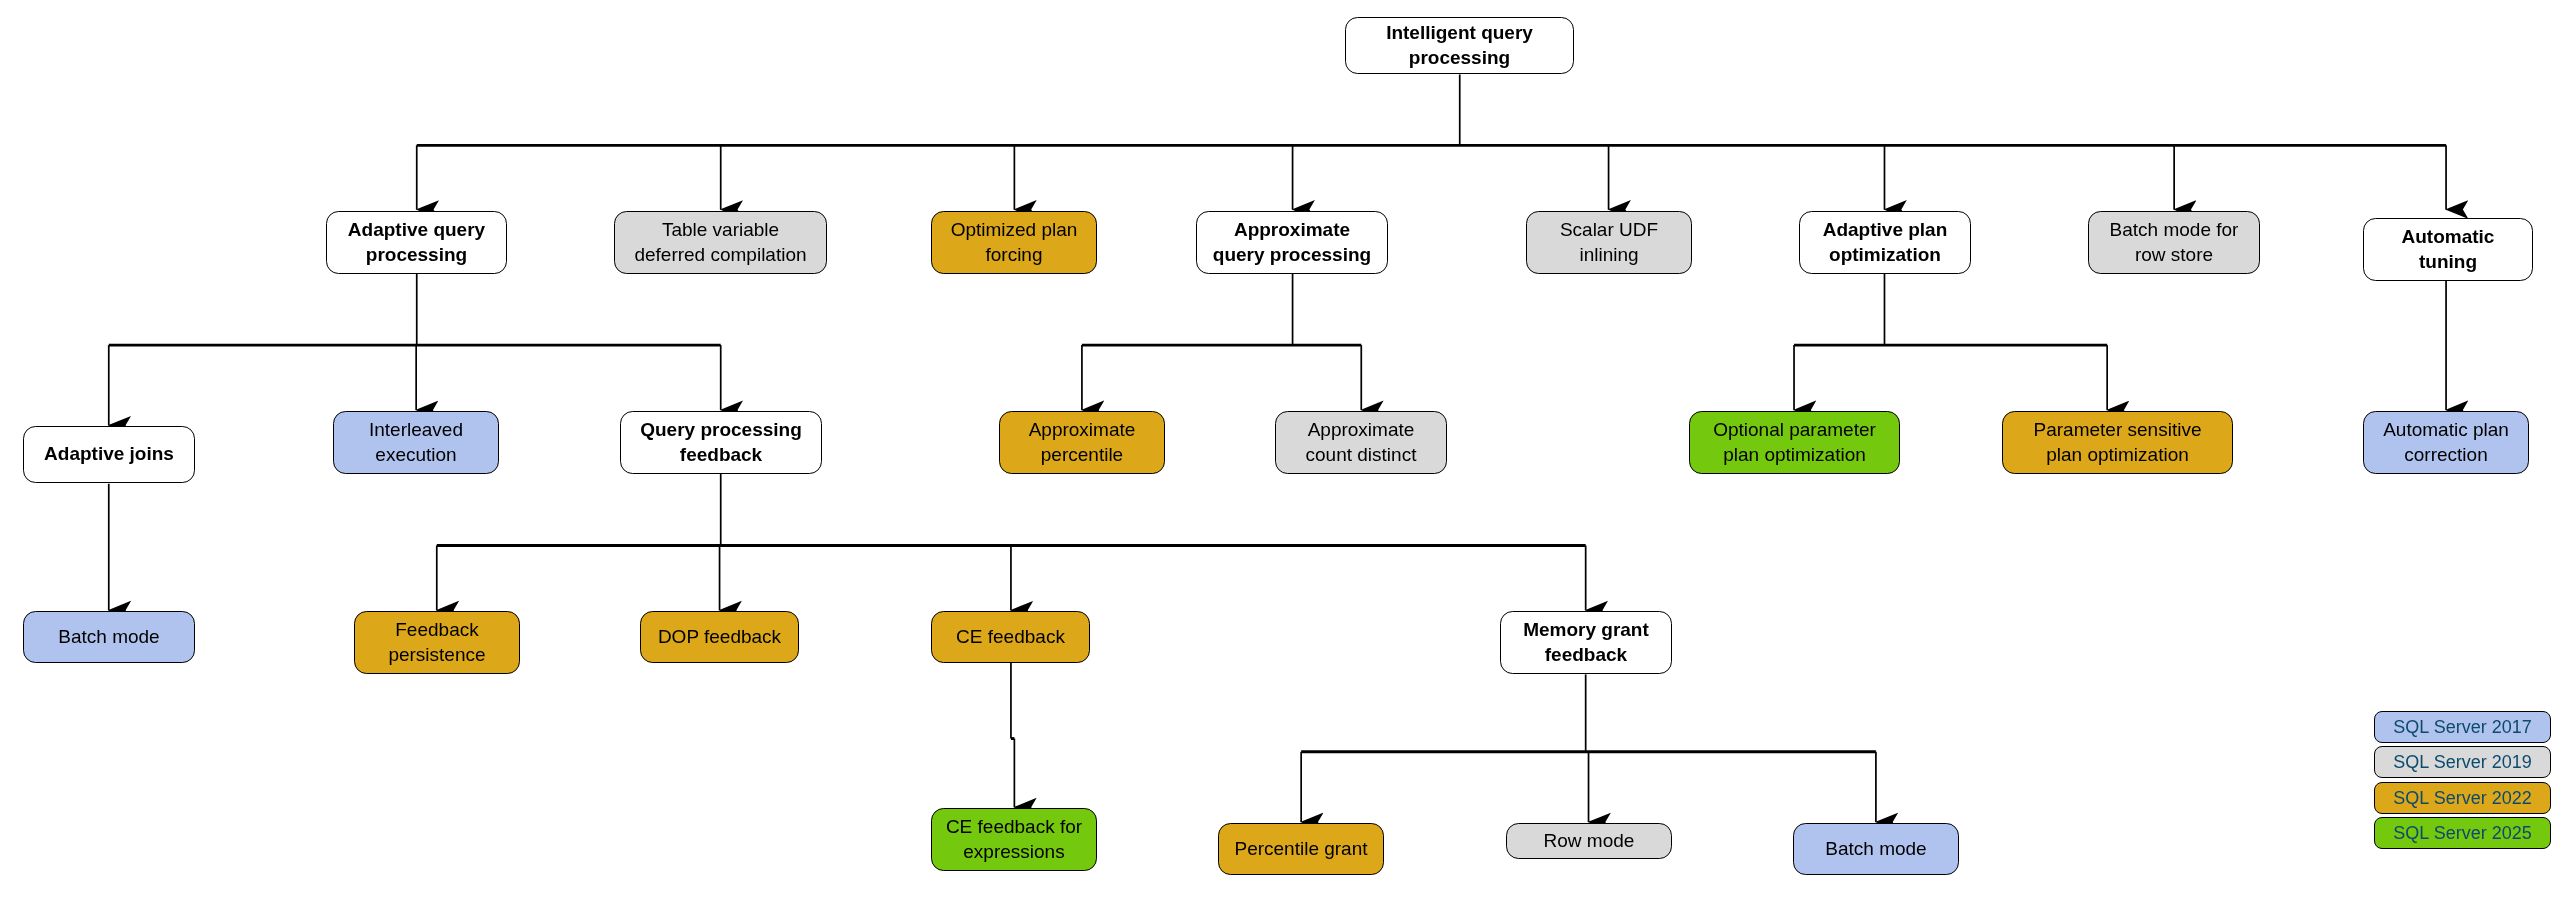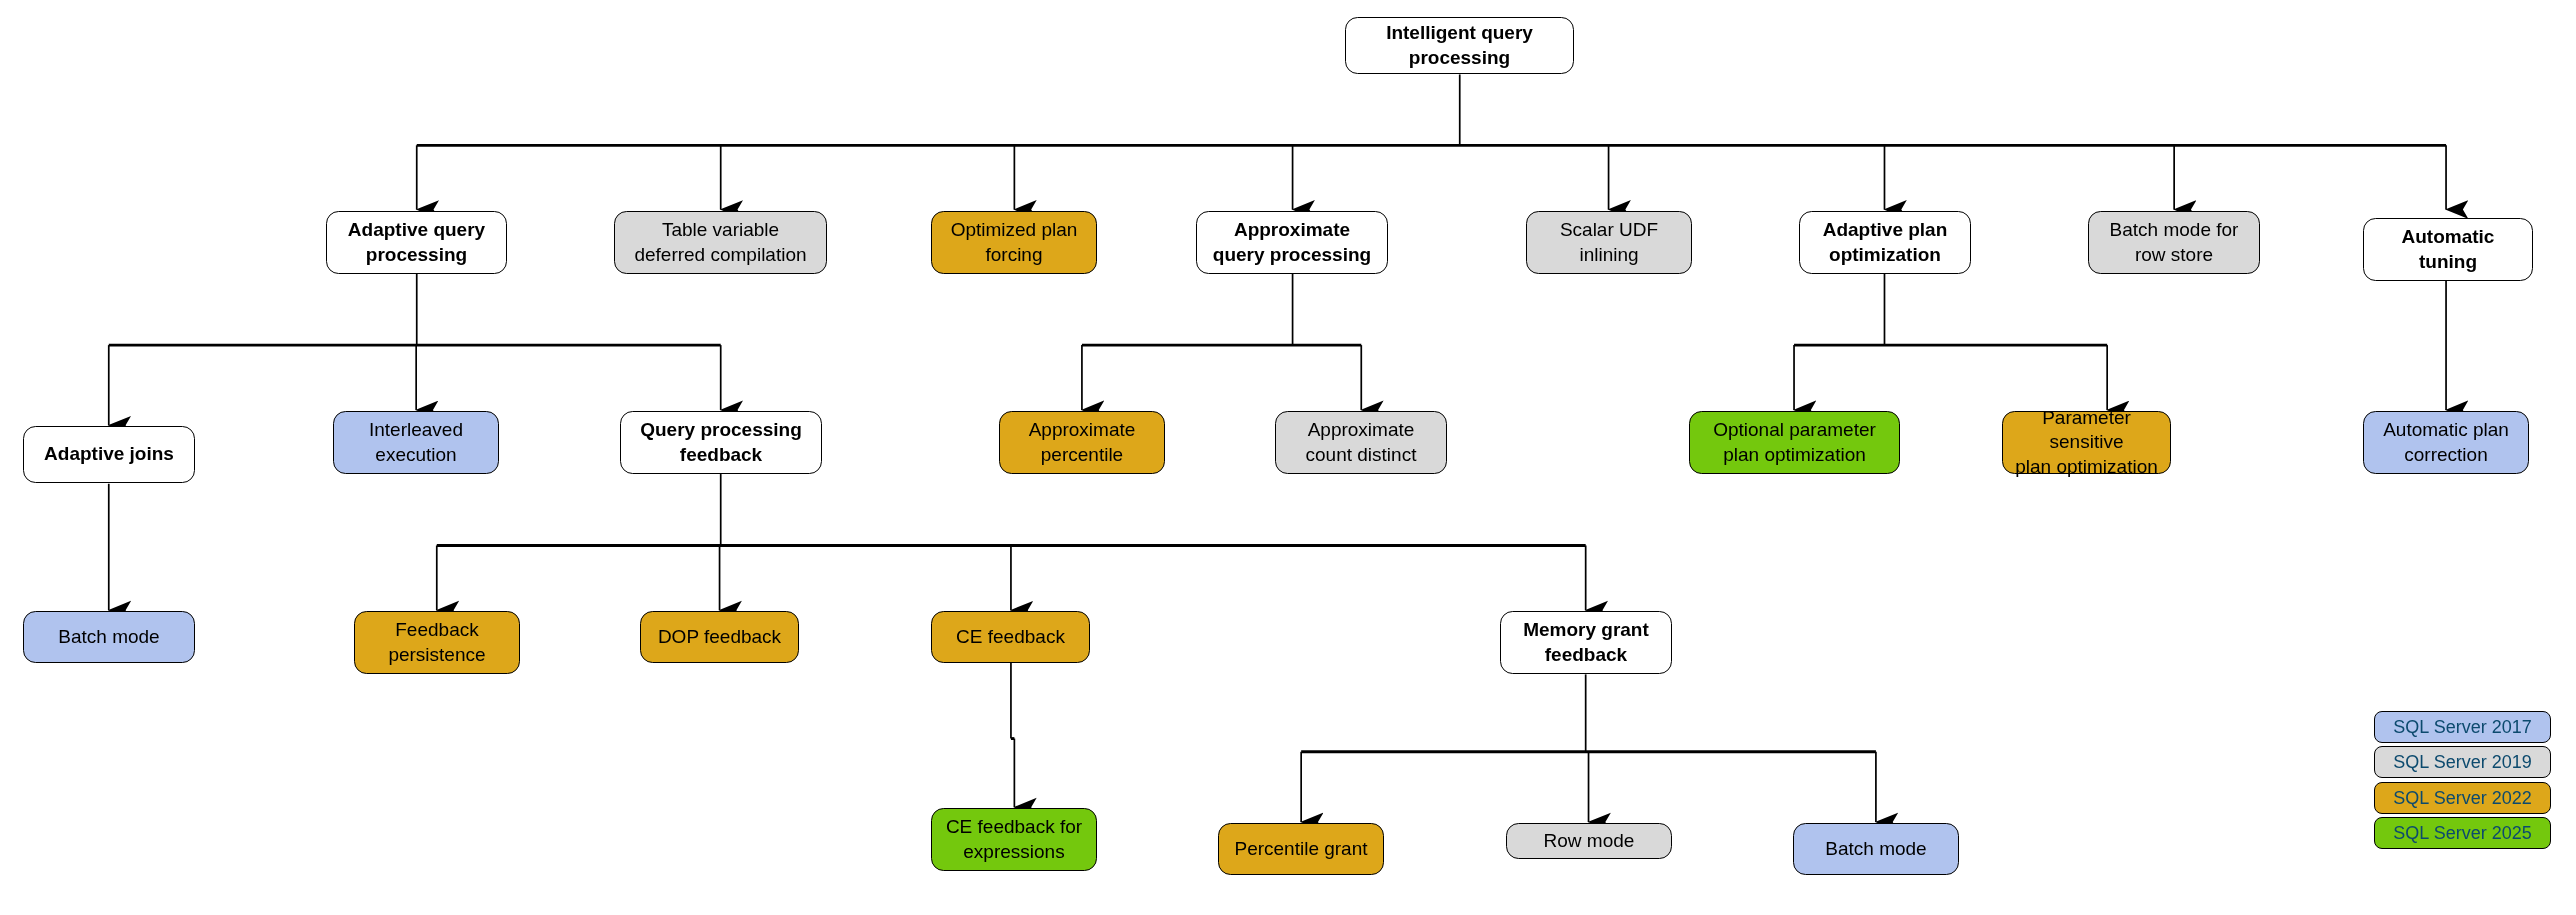--- a/index.html
+++ b/index.html
@@ -138,21 +138,21 @@
       <div class="node blue" style="left: 333px; top: 411px; width: 166px; height: 63px;">Interleaved
 execution</div>
       <div class="node white bold" style="left: 620px; top: 411px; width: 202px; height: 63px;">Query processing
 feedback</div>
       <div class="node orange" style="left: 999px; top: 411px; width: 166px; height: 63px;">Approximate
 percentile</div>
       <div class="node gray" style="left: 1275px; top: 411px; width: 172px; height: 63px;">Approximate
 count distinct</div>
       <div class="node green" style="left: 1689px; top: 411px; width: 211px; height: 63px;">Optional parameter
 plan optimization</div>
-      <div class="node orange" style="left: 2002px; top: 411px; width: 169px; height: 63px;">Parameter sensitive
+      <div class="node orange" style="left: 2002px; top: 411px; width: 231px; height: 63px;">Parameter sensitive
 plan optimization</div>
       <div class="node blue" style="left: 2363px; top: 411px; width: 166px; height: 63px;">Automatic plan
 correction</div>
       <div class="node blue" style="left: 23px; top: 611px; width: 172px; height: 52px;">Batch mode</div>
       <div class="node orange" style="left: 354px; top: 611px; width: 166px; height: 63px;">Feedback
 persistence</div>
       <div class="node orange" style="left: 640px; top: 611px; width: 159px; height: 52px;">DOP feedback</div>
       <div class="node orange" style="left: 931px; top: 611px; width: 159px; height: 52px;">CE feedback</div>
       <div class="node white bold" style="left: 1500px; top: 611px; width: 172px; height: 63px;">Memory grant
 feedback</div>

